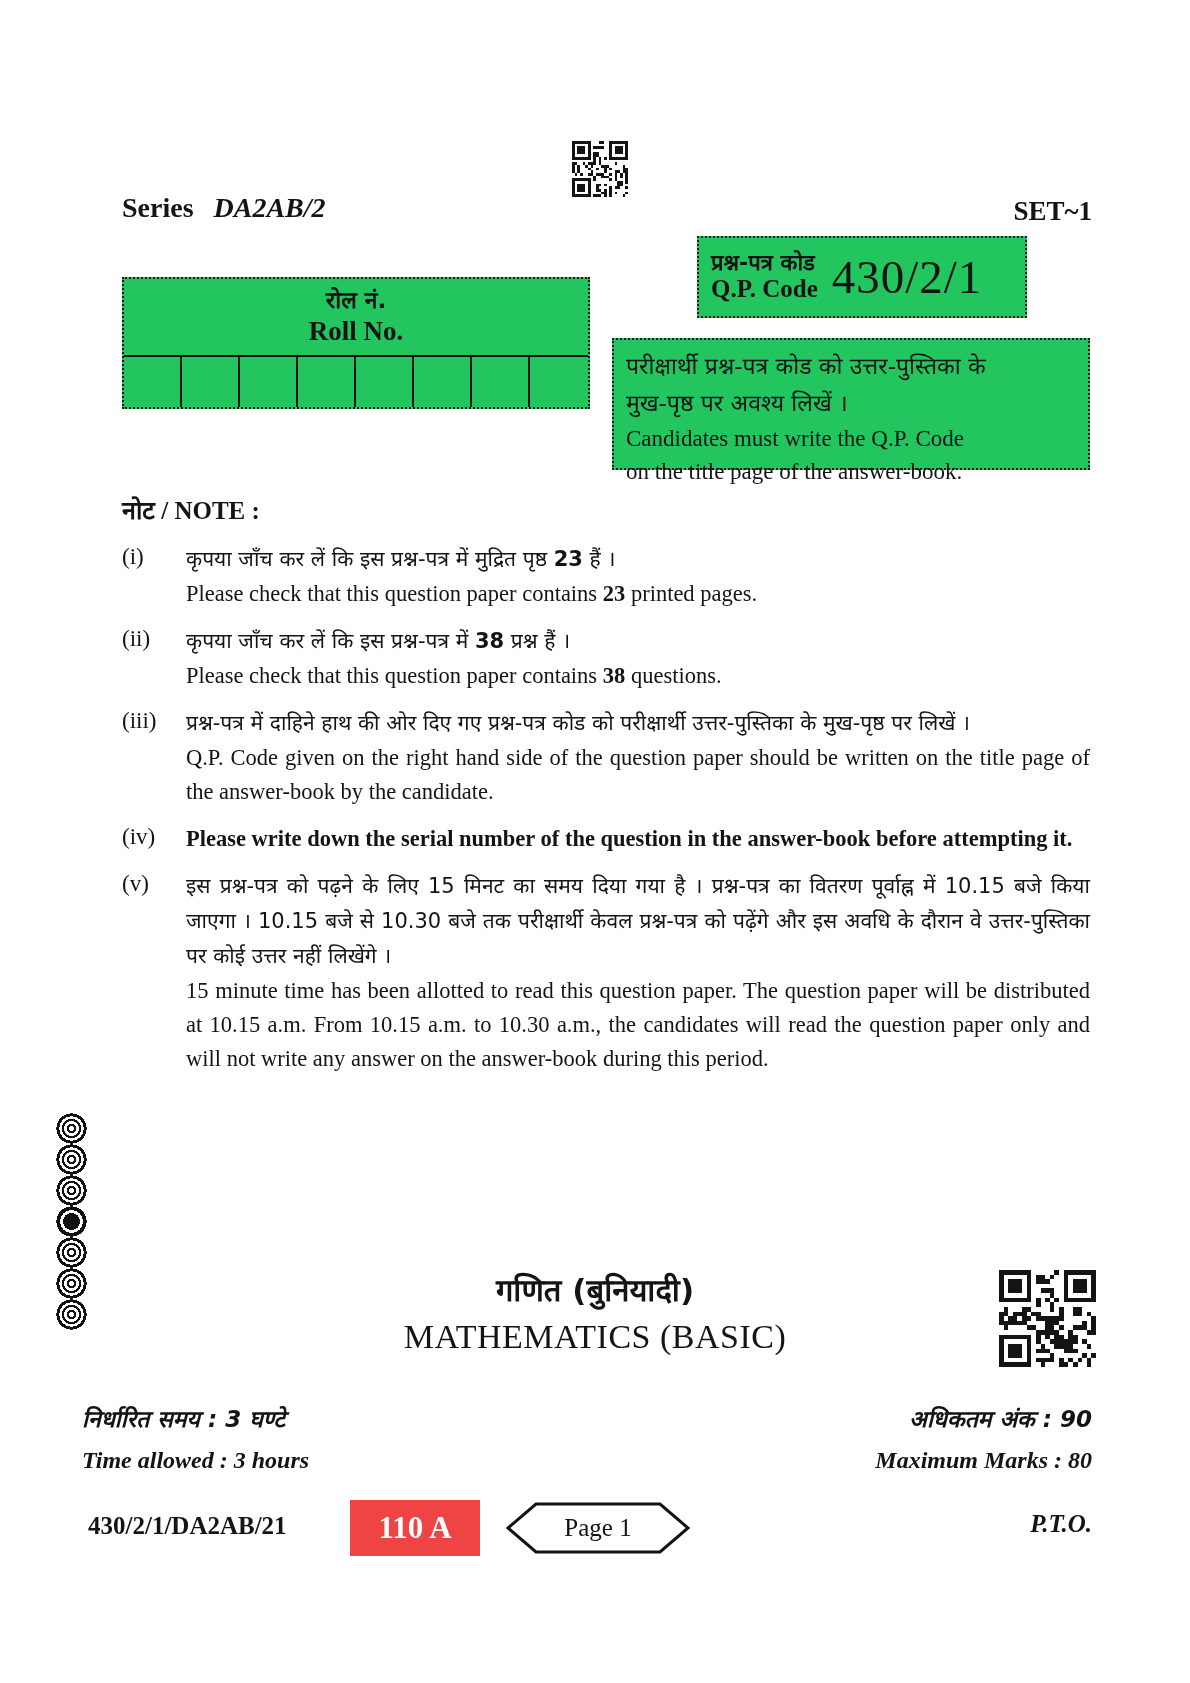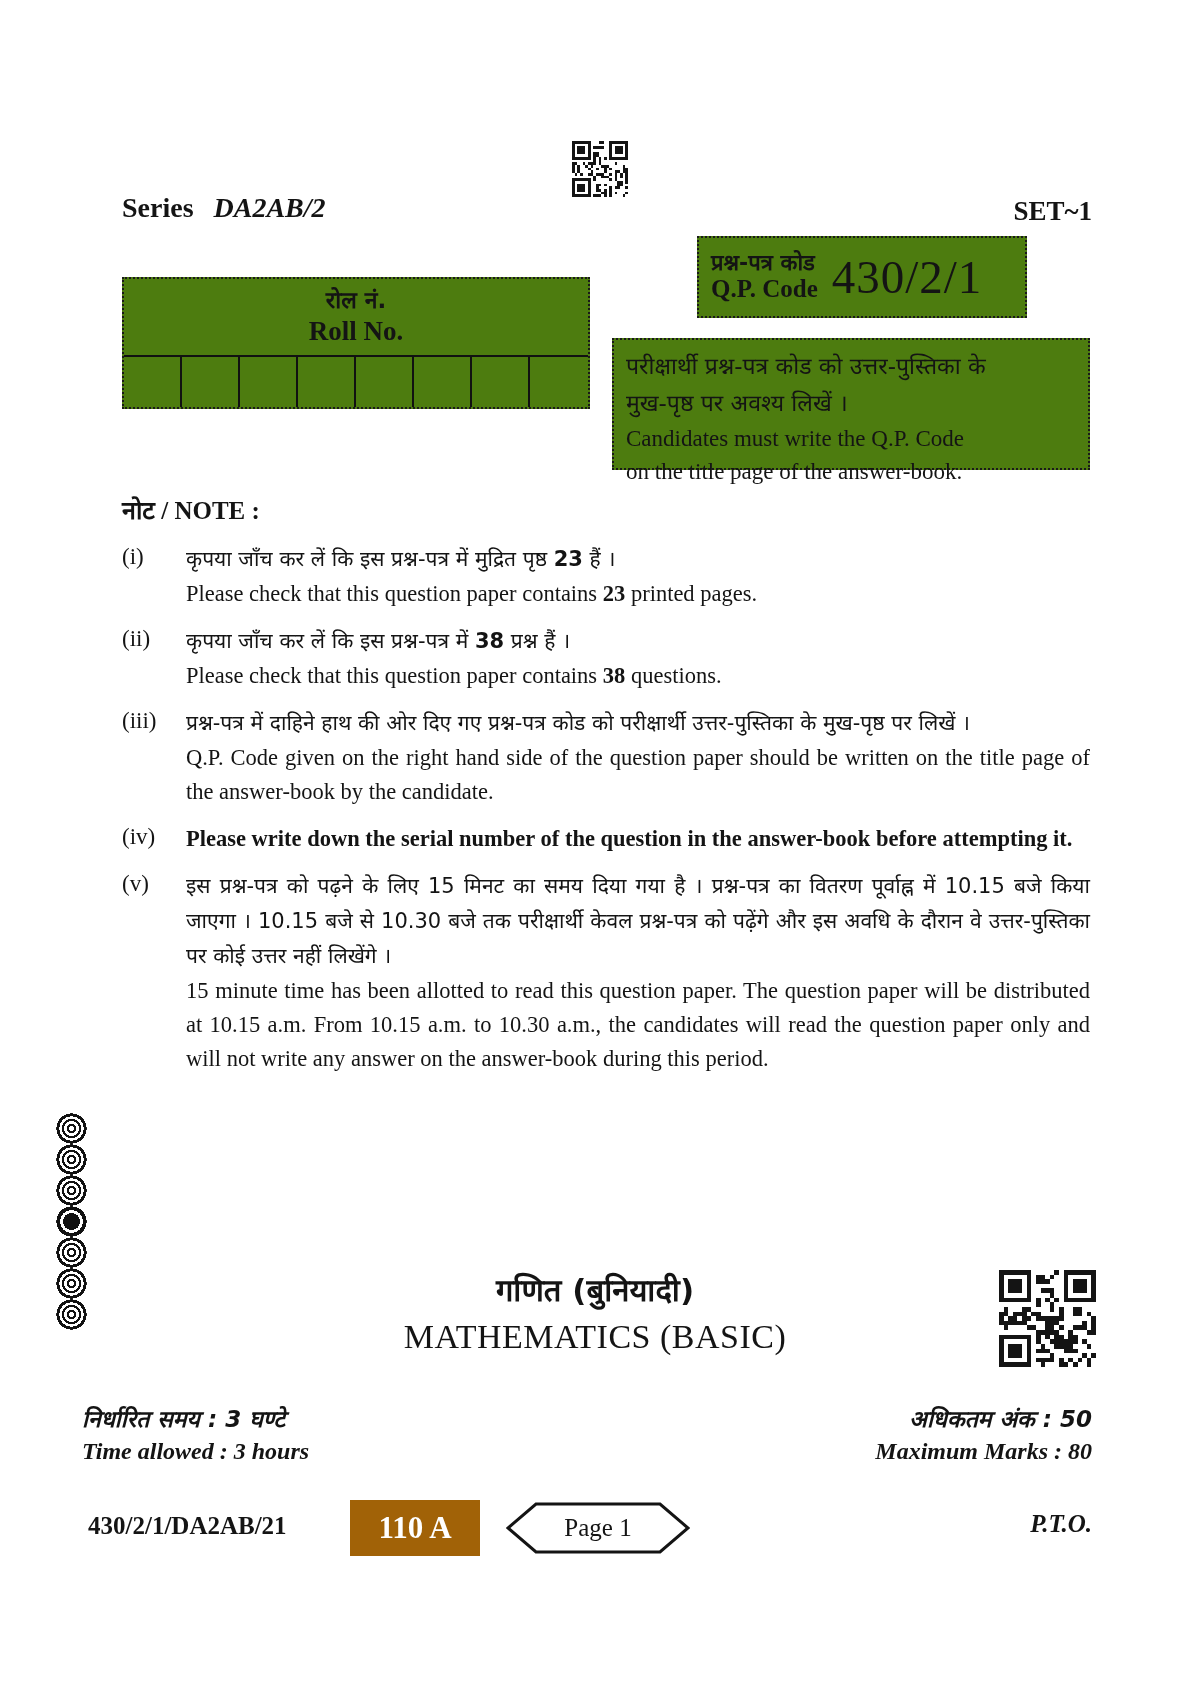--- a/index.html
+++ b/index.html
@@ -1,20 +1,20 @@
 <!DOCTYPE html>
 <html><head>
 <meta charset="utf-8">
 <style>
   html,body{margin:0;padding:0;}
   body{width:1190px;height:1683px;background:#fff;color:#141414;position:relative;overflow:hidden;
        font-family:"DejaVu Sans",sans-serif;-webkit-font-smoothing:antialiased;}
   .serif{font-family:"Liberation Serif","DejaVu Sans",serif;}
   .abs{position:absolute;}
-  .dotted{border:2.5px dotted #1a1a1a;box-sizing:border-box;background:#4d7c0f;}
+  .dotted{border:2.5px dotted #1a1a1a;box-sizing:border-box;background:#22c55e;}
 
   
   .qr-top{left:572px;top:141px;width:56px;height:56px;}
   .qr-bottom{left:999px;top:1270px;width:97px;height:97px;}
   .qr-top svg,.qr-bottom svg{width:100%;height:100%;display:block;}
 
   .series-line{left:122px;top:192px;font-size:28px;font-weight:bold;}
   .series-line .gap{margin-left:20px;font-style:italic;}
   .set-label{top:196px;right:98px;font-size:27px;font-weight:bold;}
 
@@ -60,28 +60,28 @@
     background:radial-gradient(circle closest-side,#111 0 55%,#fff 55% 73%,#111 73% 97%,transparent 97%);}
 
   
   .title-block{left:0;top:1268px;width:100%;text-align:center;}
   .title-hi{font-size:31px;font-weight:bold;}
   .title-en{font-size:34px;font-weight:normal;letter-spacing:.5px;margin-top:8px;}
 
   
   .meta{left:82px;top:1402px;width:1010px;text-align:right;}
   .meta-row{display:flex;justify-content:space-between;align-items:baseline;}
-  .meta-row+.meta-row{margin-top:4px;}
+  .meta-row+.meta-row{margin-top:13px;}
   .meta-hi{font-size:23px;font-weight:bold;font-style:italic;}
   .meta-en{font-size:24px;font-weight:bold;font-style:italic;}
 
   
   .footer{left:0;top:1498px;width:100%;height:62px;}
   .f-code{position:absolute;left:88px;top:14px;font-size:25px;font-weight:bold;}
-  .f-box{position:absolute;left:350px;top:2px;width:130px;height:56px;background:#a16207;color:#fff;
+  .f-box{position:absolute;left:350px;top:2px;width:130px;height:56px;background:#ef4444;color:#fff;
          font-size:31px;font-weight:bold;text-align:center;line-height:56px;}
   .f-hex{position:absolute;left:506px;top:4px;width:184px;height:52px;}
   .f-hex svg{position:absolute;inset:0;}
   .f-hex span{position:absolute;inset:0;text-align:center;line-height:52px;font-size:25px;}
   .f-pto{position:absolute;right:98px;top:12px;font-size:25px;font-weight:bold;font-style:italic;}
 </style>
 </head>
 <body>
 
 <div class="abs qr-top">
@@ -594,21 +594,21 @@
       <rect x="13" y="20" width="1" height="1"></rect>
       <rect x="14" y="20" width="1" height="1"></rect>
       <rect x="16" y="20" width="1" height="1"></rect>
       <rect x="19" y="20" width="1" height="1"></rect>
     </svg>
   </div>
 
 <div class="abs meta">
   <div class="meta-row">
     <span class="meta-hi">निर्धारित समय : 3 घण्टे</span>
-    <span class="meta-hi">अधिकतम अंक : 50</span>
+    <span class="meta-hi">अधिकतम अंक : 90</span>
   </div>
   <div class="meta-row">
     <span class="meta-en serif">Time allowed : 3 hours</span>
     <span class="meta-en serif">Maximum Marks : 80</span>
   </div>
 </div>
 
 <div class="abs footer">
   <span class="f-code serif">430/2/1/DA2AB/21</span>
   <span class="f-box serif">110 A</span>

